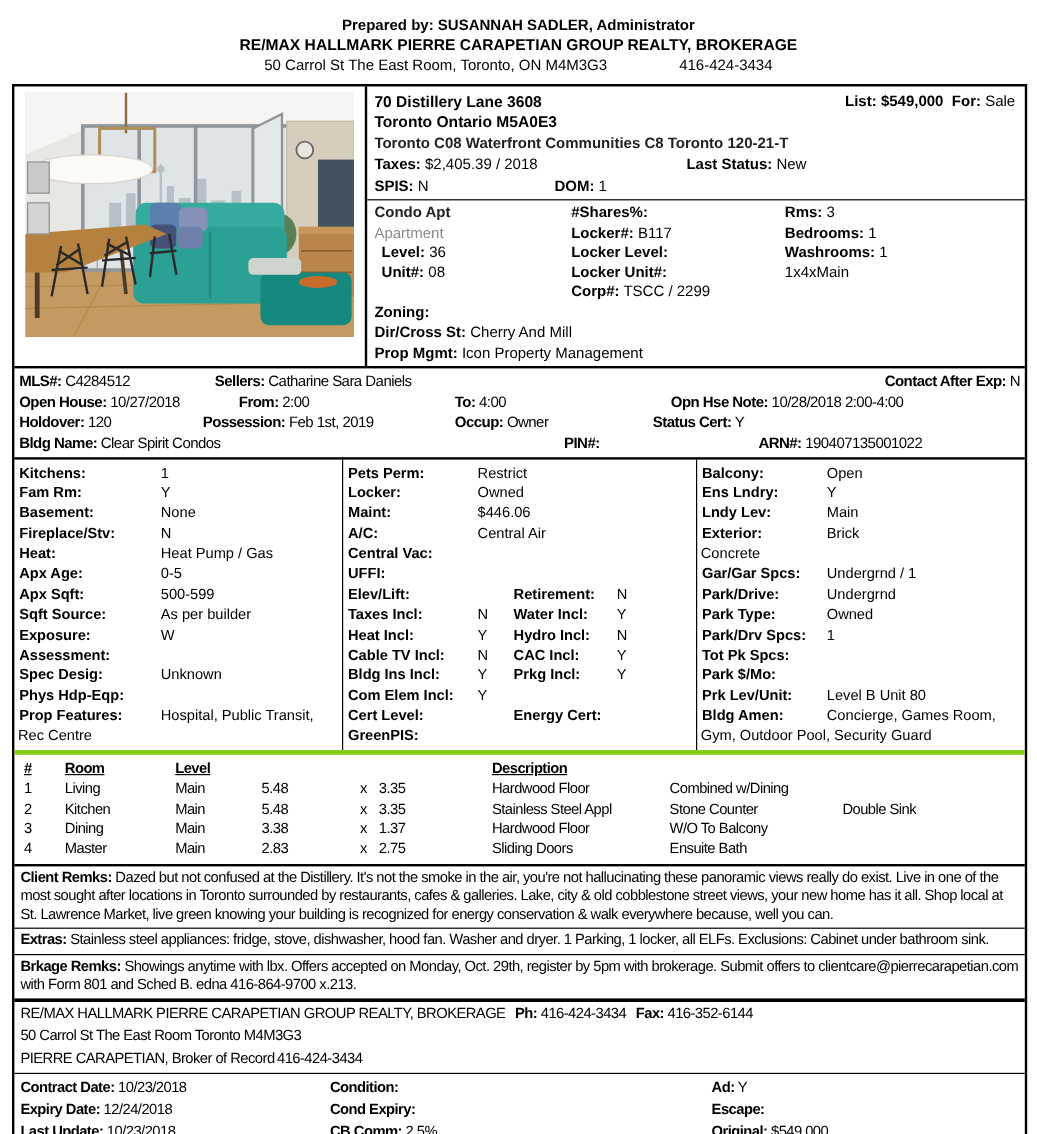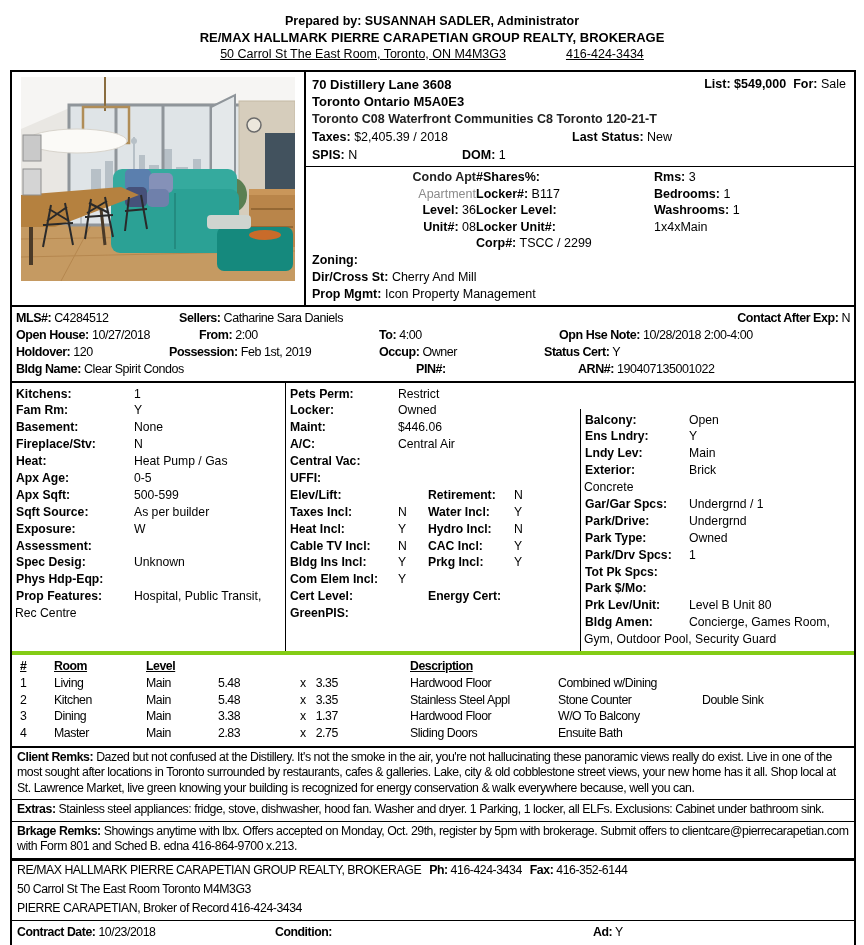--- a/index.html
+++ b/index.html
@@ -1,53 +1,53 @@
 <!DOCTYPE html>
 <html><head>
 <meta charset="utf-8">
 <style>
   html,body{margin:0;padding:0;background:#fff;}
   .page{width:864px;min-height:945px;font-family:"Liberation Sans",sans-serif;color:#000;background:#fff;}
   b{font-weight:bold;}
   .prep{ text-align:center;padding-top:13px;}
   .prep .p1{font-weight:bold;font-size:12.5px;line-height:16px;}
   .prep .p2{font-weight:bold;font-size:13px;line-height:17px;}
-  .prep .p3{font-size:12.5px;line-height:17px;display:flex;justify-content:center;gap:60px;text-decoration:underline;}
+  .prep .p3{font-size:12.5px;line-height:17px;display:flex;justify-content:center;gap:60px;}
   .sheet{margin:7px 8px 6px 10px;border:2px solid #000;border-bottom-width:3px;}
   
   .top{display:flex;border-bottom:2px solid #000;}
   .photo-pane{width:284px;min-width:284px;border-right:2px solid #000;padding:5px 4px;display:flex;justify-content:center;align-items:flex-start;}
   .prop{flex:1;padding:4px 8px 2px 6px;font-size:12.5px;}
   .addr-flex{display:flex;justify-content:space-between;line-height:17px;}
   .bold13{font-weight:bold;font-size:13px;}
   .prow{line-height:18px;display:flex;}
   .gray{color:#8a8a8a;}
   .dim{color:#222;font-weight:bold;}
   .hrule{border-top:1px solid #000;margin:2px -8px 2px -6px;}
   .condo-grid{display:flex;line-height:16.5px;}
-  .cc1{width:164px;text-align:right;}
+  .cc1{width:164px;}
   .cc2{width:178px;}
   .cc3{flex:1;}
   .ind{margin-left:6px;}
   .w150{width:150px;display:inline-block;}
   .w260{width:260px;display:inline-block;}
   .crow17{line-height:17px;}
   
   .narrow{letter-spacing:-0.45px;}
   
   .mls{border-bottom:2px solid #000;padding:3px 4px 3px;font-size:12.5px;}
   .mrow{display:flex;line-height:17px;}
   .mcell{display:inline-block;}
   .right-auto{margin-left:auto;}
   
   .details{display:flex;border-bottom:4px solid #84cc16;font-size:12.2px;}
   .dc{padding:3px 0 3px;}
   .dc1{width:273px;}
   .dc2{width:294px;border-left:1px solid #000;}
-  .dc3{flex:1;border-left:1px solid #000;margin-top:26px;}
+  .dc3{flex:1;border-left:1px solid #000;}
   .drow{display:flex;height:16.9px;line-height:16.9px;white-space:nowrap;}
   .dc1 .dl{width:118px;font-weight:bold;padding-left:4px;}
   .dc2 .dl{width:108px;font-weight:bold;padding-left:4px;}
   .dc2 .dv1{width:30px;}
   .dc2 .dl2{width:86px;font-weight:bold;}
   .dc3 .dl{width:104px;font-weight:bold;padding-left:4px;}
   .flush{padding-left:3px;}
   
   .rooms{border-bottom:2px solid #000;padding:3px 0 4px;font-size:12.3px;}
   .rrow{display:grid;grid-template-columns:34px 92px 72px 82px 110px 148px 144px auto;padding-left:8px;line-height:16.8px;}
@@ -243,21 +243,21 @@
         <span class="mcell" style="width:180px"><b>To:</b> <span>4:00</span></span>
         <span class="mcell"><b>Opn Hse Note:</b> <span>10/28/2018 2:00-4:00</span></span>
       </div>
       <div class="mrow">
         <span class="mcell" style="width:153px"><b>Holdover:</b> <span>120</span></span>
         <span class="mcell" style="width:210px"><b>Possession:</b> <span>Feb 1st, 2019</span></span>
         <span class="mcell" style="width:165px"><b>Occup:</b> <span>Owner</span></span>
         <span class="mcell"><b>Status Cert:</b> <span>Y</span></span>
       </div>
       <div class="mrow">
-        <span class="mcell" style="width:400px"><b>Bldg Name:</b> <span>Clear Spirit Condos</span></span>
+        <span class="mcell" style="width:454px"><b>Bldg Name:</b> <span>Clear Spirit Condos</span></span>
         <span class="mcell" style="width:162px"><b>PIN#:</b> <span></span></span>
         <span class="mcell"><b>ARN#:</b> <span>190407135001022</span></span>
       </div>
     </div>
 
     <div class="details">
       <div class="dc dc1">
         <div class="drow">
             <b class="dl">Kitchens:</b>
             <span>1</span>

